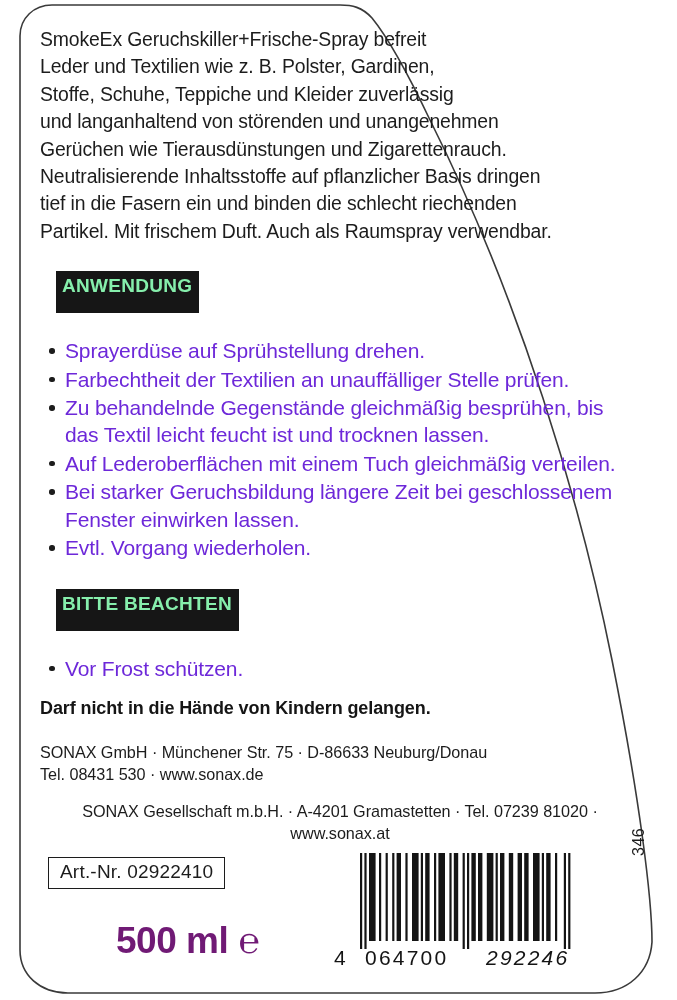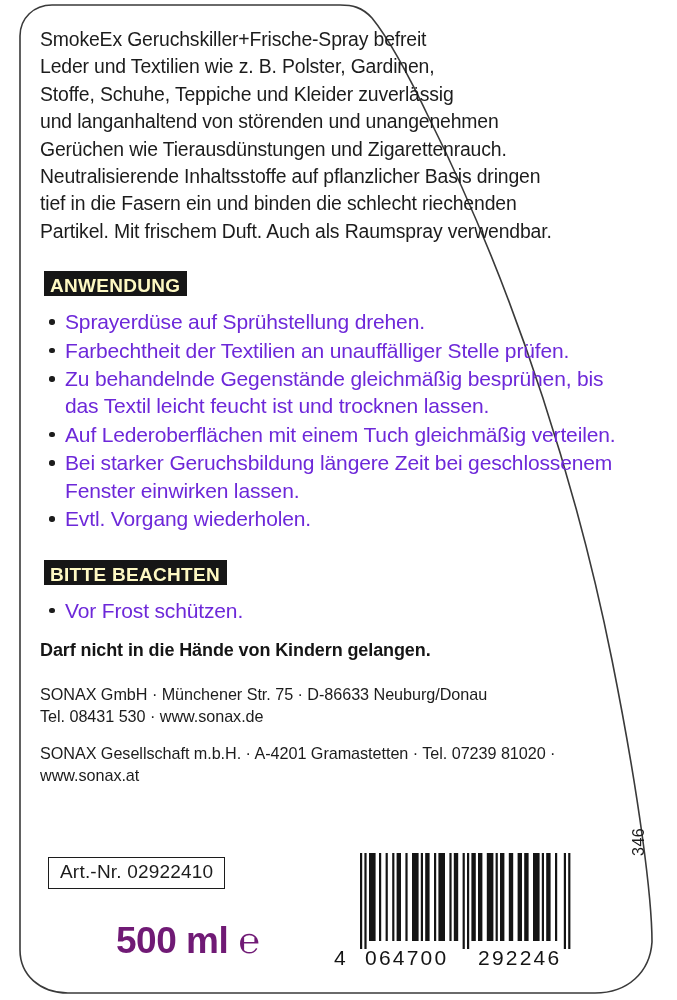--- a/index.html
+++ b/index.html
@@ -44,27 +44,27 @@
     letter-spacing: -0.15px;
     font-stretch: condensed;
     white-space: pre-line;
     color: #1c1c1c;
   }
 
   
   .section-head {
     display: inline-block;
     background: #161616;
-    color: #fef9c3;
+    color: #86efac;
     font-weight: bold;
     font-size: 19px;
     line-height: 1;
     letter-spacing: 0.3px;
-    padding: 5px 7px 1px 6px;
-    margin: 4px;
+    padding: 5px 7px 18px 6px;
+    margin: 16px;
   }
   .head-anwendung { margin-top: 26px; }
   .head-beachten  { margin-top: 26px; }
 
   
   ul.bullets {
     list-style: none;
     margin: 8px 0 0 0;
     padding: 0;
   }
@@ -97,21 +97,21 @@
   }
 
   
   .addr-block { margin-top: 22px; }
   .addr-line {
     font-size: 16.2px;
     line-height: 22.5px;
     letter-spacing: -0.05px;
     color: #1c1c1c;
   }
-  .addr-block.second { margin-top: 14px; }
+  .addr-block.second { margin-top: 14px; text-align: center; }
 
   
   #artnr-box {
     position: absolute;
     left: 48px;
     top: 857px;
     border: 1.6px solid #1c1c1c;
     padding: 3px 11px 5px 11px;
     font-size: 19px;
     letter-spacing: 0.2px;
@@ -154,21 +154,21 @@
   }
   #barcode-digits span {
     position: absolute;
     font-size: 21px;
     letter-spacing: 2.2px;
     color: #141414;
     font-family: "Liberation Sans", sans-serif;
   }
   .bc-lead  { left: 0px; }
   .bc-left  { left: 31px; }
-  .bc-right { left: 144px; }
+  .bc-right { left: 152px; font-style: italic; }
 
   
   #side-code {
     position: absolute;
     left: 630px;
     top: 856px;
     font-size: 16px;
     letter-spacing: 0.5px;
     color: #1c1c1c;
     transform: rotate(-90deg);

